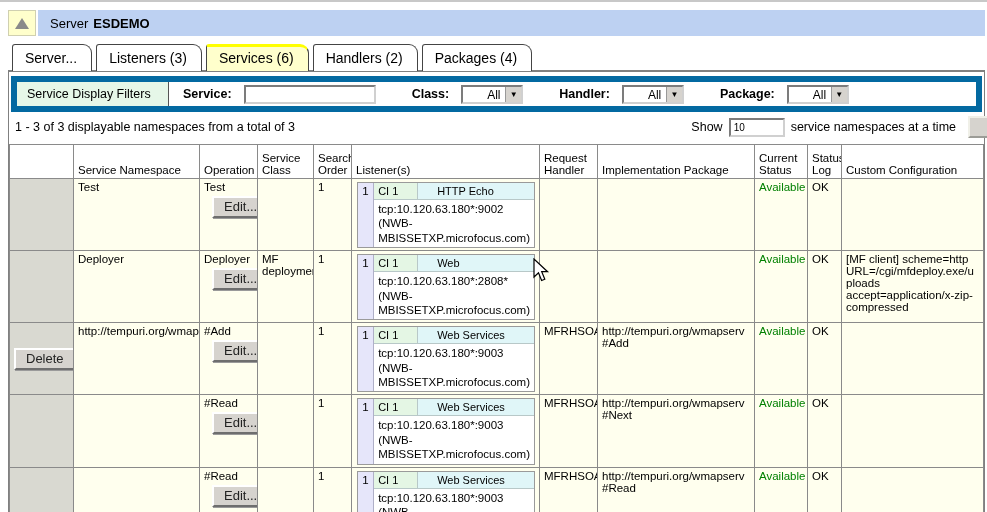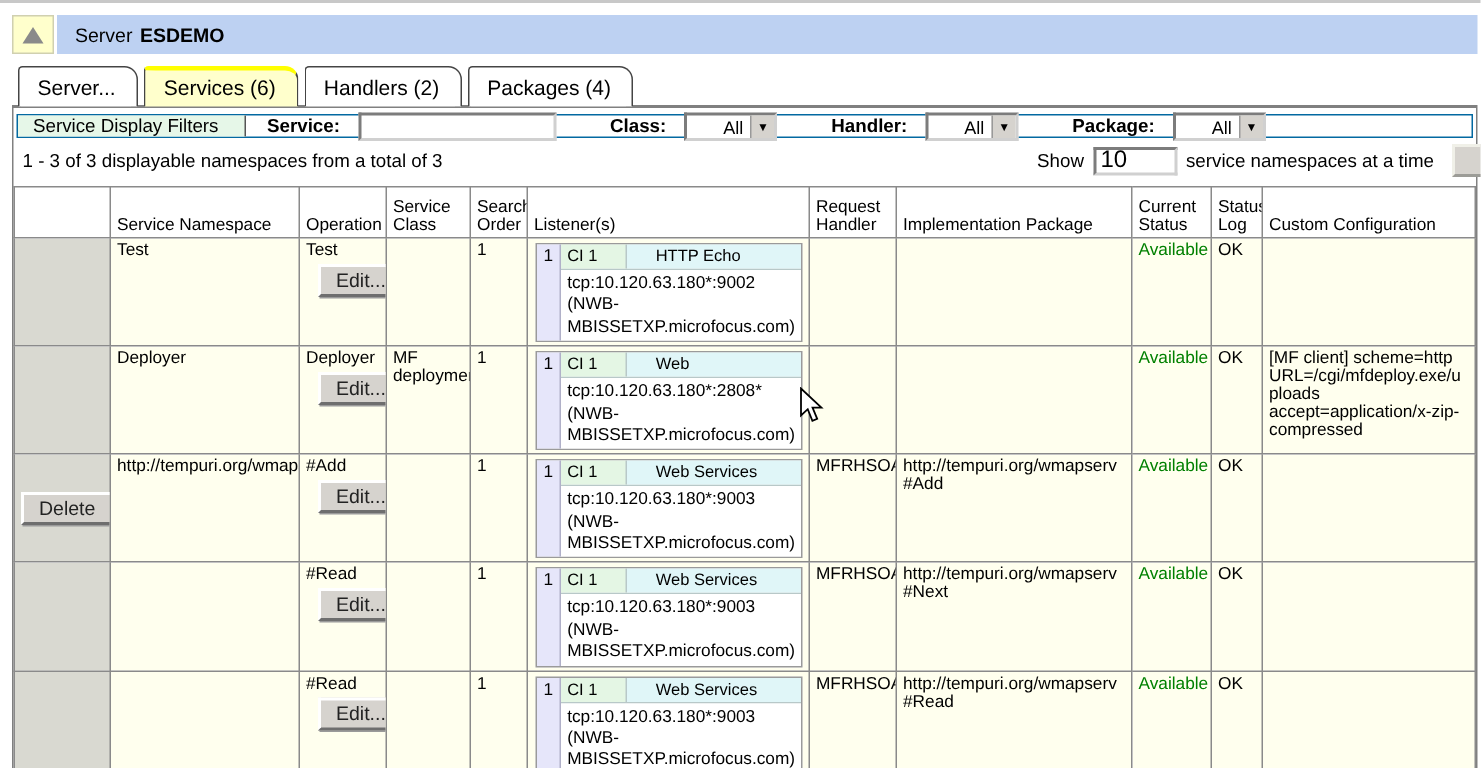--- a/index.html
+++ b/index.html
@@ -47,33 +47,33 @@
   }
 
   
   .content {
     border: 1px solid #808080; border-top: 2px solid #808080;
     margin-top: -1px; background: #ffffff; position: relative; z-index: 1;
   }
 
   
   .filterbar {
-    margin: 4px 2px 0 2px; border: 1px solid #0369a1;
-    display: flex; align-items: stretch; height: 16px; background: #ffffff;
+    margin: 4px 2px 0 2px; border: 6px solid #0369a1;
+    display: flex; align-items: stretch; height: 36px; background: #ffffff;
   }
   .filter-title {
     background: #e6f7e8; border-right: 1px solid #555;
     display: flex; align-items: center; padding: 0 10px; width: 152px;
     font-size: 12.5px;
   }
   .filter-fields { display: flex; align-items: center; padding-left: 14px; gap: 12px; }
   .flabel { font-weight: bold; font-size: 12.5px; }
   .txtinput {
     height: 19px; border: 2px inset #d0d0d0; background: #fff;
-    font-family: "Liberation Sans", sans-serif; font-size: 16px; padding: 0 3px;
+    font-family: "Liberation Sans", sans-serif; font-size: 10px; padding: 0 3px;
   }
   .service-input { width: 132px; margin-right: 24px; }
   .fake-select {
     display: inline-flex; align-items: stretch; border: 2px inset #d0d0d0;
     background: #fff; height: 19px; width: 62px; margin-right: 24px; cursor: pointer; padding-left: 21px;
   }
   .fake-select .sel-text { flex: 1; padding: 1px 3px; font-size: 12px; }
   .fake-select .sel-btn {
     width: 16px; background: #d6d3ce; border-left: 1px solid #999;
     display: flex; align-items: center; justify-content: center;
@@ -147,20 +147,21 @@
       <div class="tri-up"></div>
     </div>
     <div class="title-bar">
       <span>Server</span>
       <b>ESDEMO</b>
     </div>
   </div>
 
   <div class="tabs">
     <div class="tab">Server...</div>
+    <div class="tab">Listeners (3)</div>
     <div class="tab active">Services (6)</div>
     <div class="tab">Handlers (2)</div>
     <div class="tab">Packages (4)</div>
   </div>
 
   <div class="content">
 
     <div class="filterbar">
       <div class="filter-title">Service Display Filters</div>
       <div class="filter-fields">

